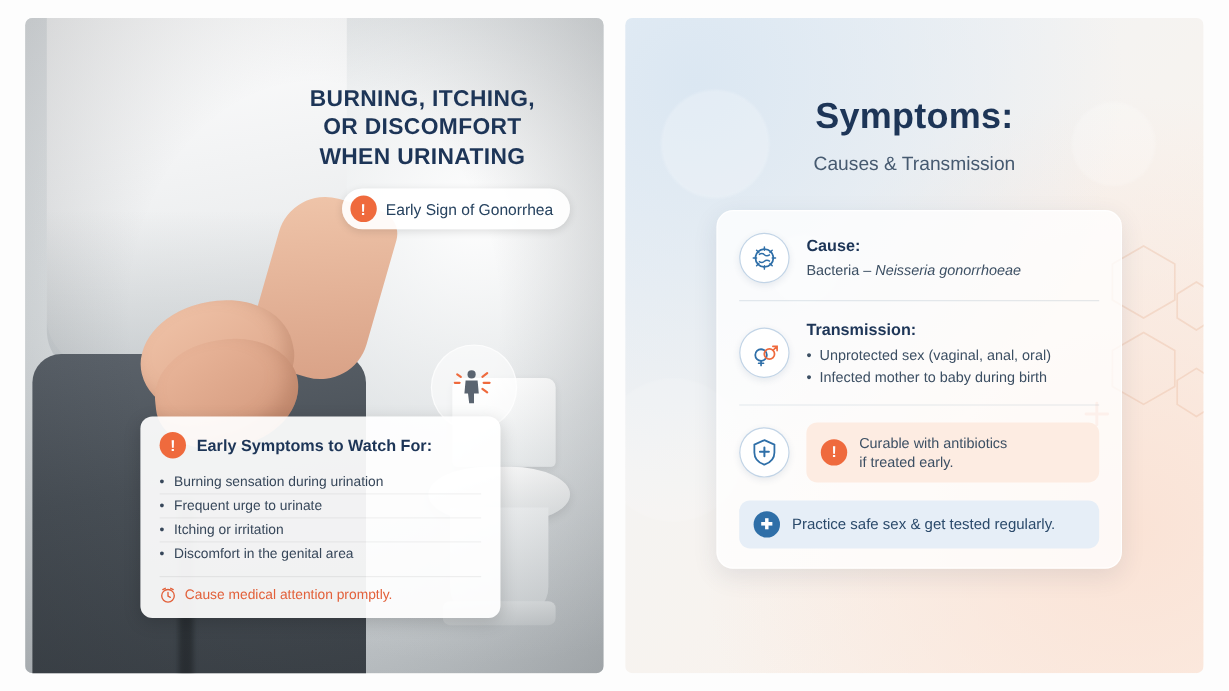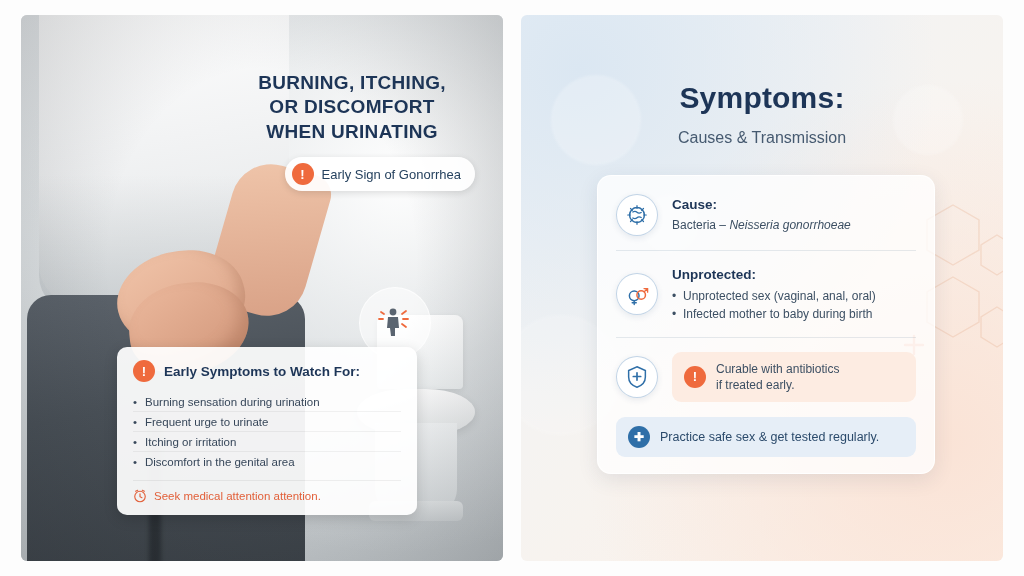--- a/index.html
+++ b/index.html
@@ -331,21 +331,21 @@
         <li>Frequent urge to urinate</li>
         <li>Itching or irritation</li>
         <li>Discomfort in the genital area</li>
       </ul>
       <div class="seek-row">
         <svg width="14" height="14" viewBox="0 0 16 16" aria-hidden="true">
           <circle cx="8" cy="8.6" r="6" fill="none" stroke="#e2603a" stroke-width="1.3"></circle>
           <path d="M8 5.4 V8.8 L10.2 10" stroke="#e2603a" stroke-width="1.3" fill="none" stroke-linecap="round"></path>
           <path d="M3 2.6 L5.4 1.4 M13 2.6 L10.6 1.4" stroke="#e2603a" stroke-width="1.3" stroke-linecap="round"></path>
         </svg>
-        <span>Seek medical attention attention.</span>
+        <span>Cause medical attention promptly.</span>
       </div>
     </div>
   </div>
 
   <div class="panel-right">
     <div class="bokeh" style="width:90px;height:90px;left:30px;top:60px;opacity:.45"></div>
     <div class="bokeh" style="width:58px;height:58px;left:120px;top:180px;opacity:.35"></div>
     <div class="bokeh" style="width:120px;height:120px;left:-20px;top:300px;opacity:.30"></div>
     <div class="bokeh" style="width:70px;height:70px;right:40px;top:70px;opacity:.40"></div>
 
@@ -383,21 +383,21 @@
       <div class="info-row">
         <span class="ico-badge">
           <svg width="26" height="26" viewBox="0 0 28 28" aria-hidden="true">
             <circle cx="11" cy="16" r="5.2" fill="none" stroke="#2f6fa8" stroke-width="1.6"></circle>
             <path d="M11 21.2 v4.2 M8.8 23.4 h4.4" stroke="#2f6fa8" stroke-width="1.5" stroke-linecap="round"></path>
             <circle cx="18.5" cy="15" r="4.6" fill="none" stroke="#ef6a3d" stroke-width="1.6"></circle>
             <path d="M21.8 11.7 L25.4 8.2 M21.6 8.2 h3.8 v3.8" stroke="#ef6a3d" stroke-width="1.5" fill="none" stroke-linecap="round"></path>
           </svg>
         </span>
         <div class="info-body">
-          <div class="info-head">Unprotected:</div>
+          <div class="info-head">Transmission:</div>
           <ul class="info-list">
             <li>Unprotected sex (vaginal, anal, oral)</li>
             <li>Infected mother to baby during birth</li>
           </ul>
         </div>
       </div>
 
       <div class="info-row">
         <span class="ico-badge">
           <svg width="26" height="26" viewBox="0 0 28 28" aria-hidden="true">

